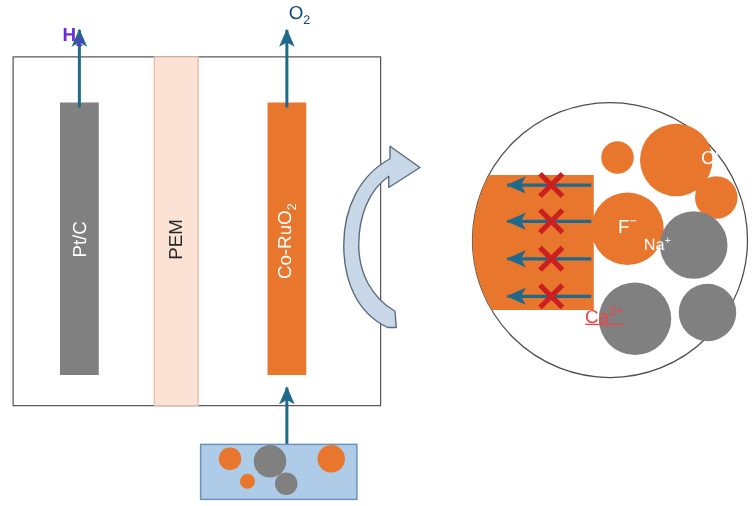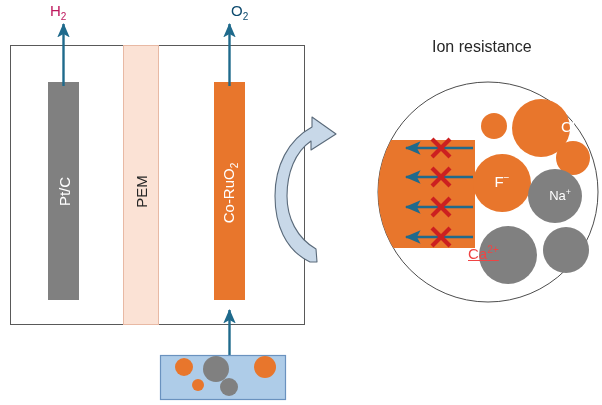--- a/index.html
+++ b/index.html
@@ -78,42 +78,41 @@
         <circle cx="494" cy="126" r="13" fill="#E8762C"></circle>
         <circle cx="541" cy="128" r="29" fill="#E8762C"></circle>
         <circle cx="573" cy="158" r="17" fill="#E8762C"></circle>
         <circle cx="502" cy="183" r="29" fill="#E8762C"></circle>
         <circle cx="555" cy="196" r="27" fill="#808080"></circle>
         <circle cx="508" cy="255" r="29" fill="#808080"></circle>
         <circle cx="566" cy="250" r="23" fill="#808080"></circle>
       </g>
   </svg>
 
-  <div class="lbl" style="left:50px;top:2px;font-size:15px;color:#be185d;">
+  <div class="lbl" style="left:50px;top:20px;font-size:15px;color:#6d28d9;font-weight:bold;">
     <span>H</span><sub style="font-size:10px;">2</sub>
   </div>
 
   <div class="lbl" style="left:216px;top:2px;font-size:15px;color:#0c4a6e;margin-left:15px;">
     <span>O</span><sub style="font-size:10px;">2</sub>
   </div>
 
   <div class="lbl vlabel" style="left:34px;top:183px;width:60px;text-align:center;font-size:15px;color:#ffffff;
               transform:rotate(-90deg);">Pt/C</div>
 
   <div class="lbl vlabel" style="left:111px;top:183px;width:60px;text-align:center;font-size:15px;color:#262626;
               transform:rotate(-90deg);">PEM</div>
 
   <div class="lbl vlabel" style="left:190px;top:183px;width:80px;text-align:center;font-size:15px;color:#ffffff;
               transform:rotate(-90deg);">
     <span>Co-RuO</span><sub style="font-size:10px;">2</sub>
   </div>
 
 
-  <div class="lbl" style="left:432px;top:38px;font-size:16px;color:#262626;">Ion resistance</div>
 
   <div id="ionLabels">
       <div class="lbl" style="left: 501px; top: 117.2px; width: 80px; text-align: right; font-size: 15px; color: rgb(255, 255, 255);"><span>Cl</span><sup style="font-size:10.200000000000001px;vertical-align:super;">−</sup></div>
       <div class="lbl" style="left: 462px; top: 172.2px; width: 80px; text-align: center; font-size: 15px; color: rgb(255, 255, 255);"><span>F</span><sup style="font-size:10.200000000000001px;vertical-align:super;">−</sup></div>
-      <div class="lbl" style="left: 491px; top: 186.64px; width: 80px; text-align: right; font-size: 13px; color: rgb(255, 255, 255);"><span>Na</span><sup style="font-size:8.84px;vertical-align:super;">+</sup></div>
+      <div class="lbl" style="left: 515px; top: 186.64px; width: 80px; text-align: left; font-size: 13px; color: rgb(255, 255, 255);"><span>Na</span><sup style="font-size:8.84px;vertical-align:super;">+</sup></div>
       <div class="lbl" style="left: 468px; top: 244.2px; width: 80px; font-size: 15px; color: #ef4444; text-decoration: underline;"><span>Ca</span><sup style="font-size:10.200000000000001px;vertical-align:super;">2+</sup></div>
     </div>
 
 </div>
 
 </body></html>

